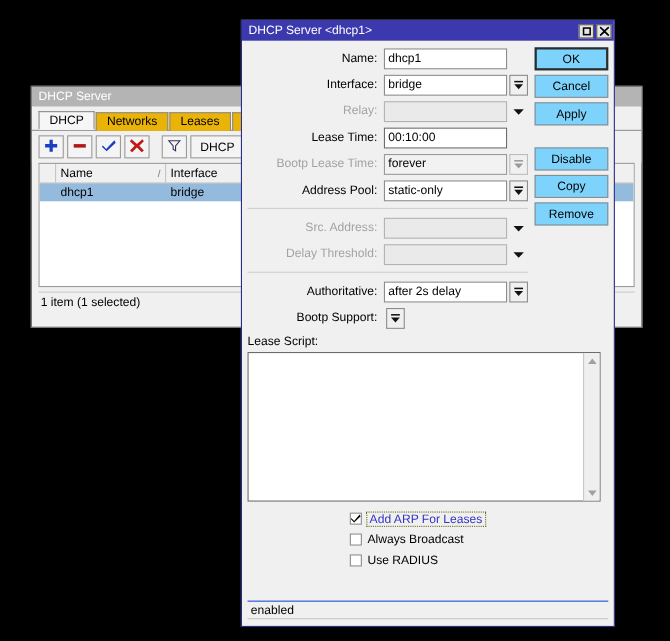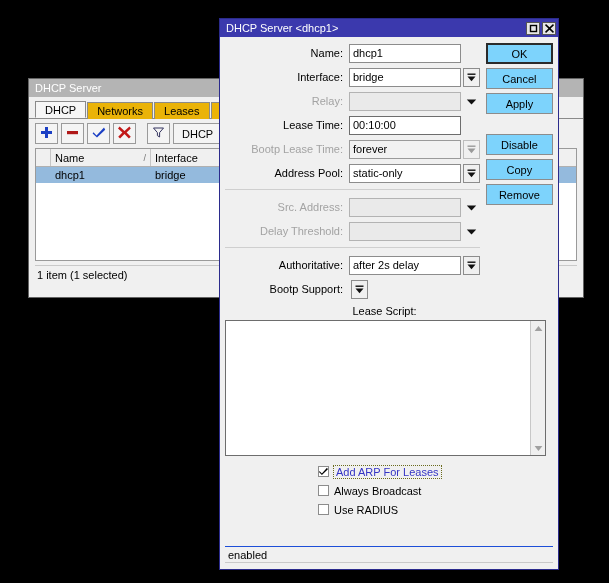--- a/index.html
+++ b/index.html
@@ -174,21 +174,21 @@
   }
   .spin.dim { border-color: #bdbdbd; }
   .arrowplain {
     width: 17px; height: 19px; margin-left: 2px;
     display: flex; align-items: center; justify-content: center;
     flex: none;
     cursor: pointer;
   }
   .hsep { border-top: 1px solid #cfcfcf; margin: 6px 0 7px 0; }
 
-  .scriptlabel { text-align: center; font-size: 11px; padding-right: 2px; margin: 2px 0 3px 0; }
+  .scriptlabel { text-align: left; font-size: 11px; padding-right: 2px; margin: 2px 0 3px 0; }
   .scriptbox {
     border: 1px solid #6d6d6d;
     background: #ffffff;
     height: 136px;
     display: flex;
     box-sizing: border-box;
   }
   .scripttext { flex: 1; }
   .vscroll {
     width: 15px;

